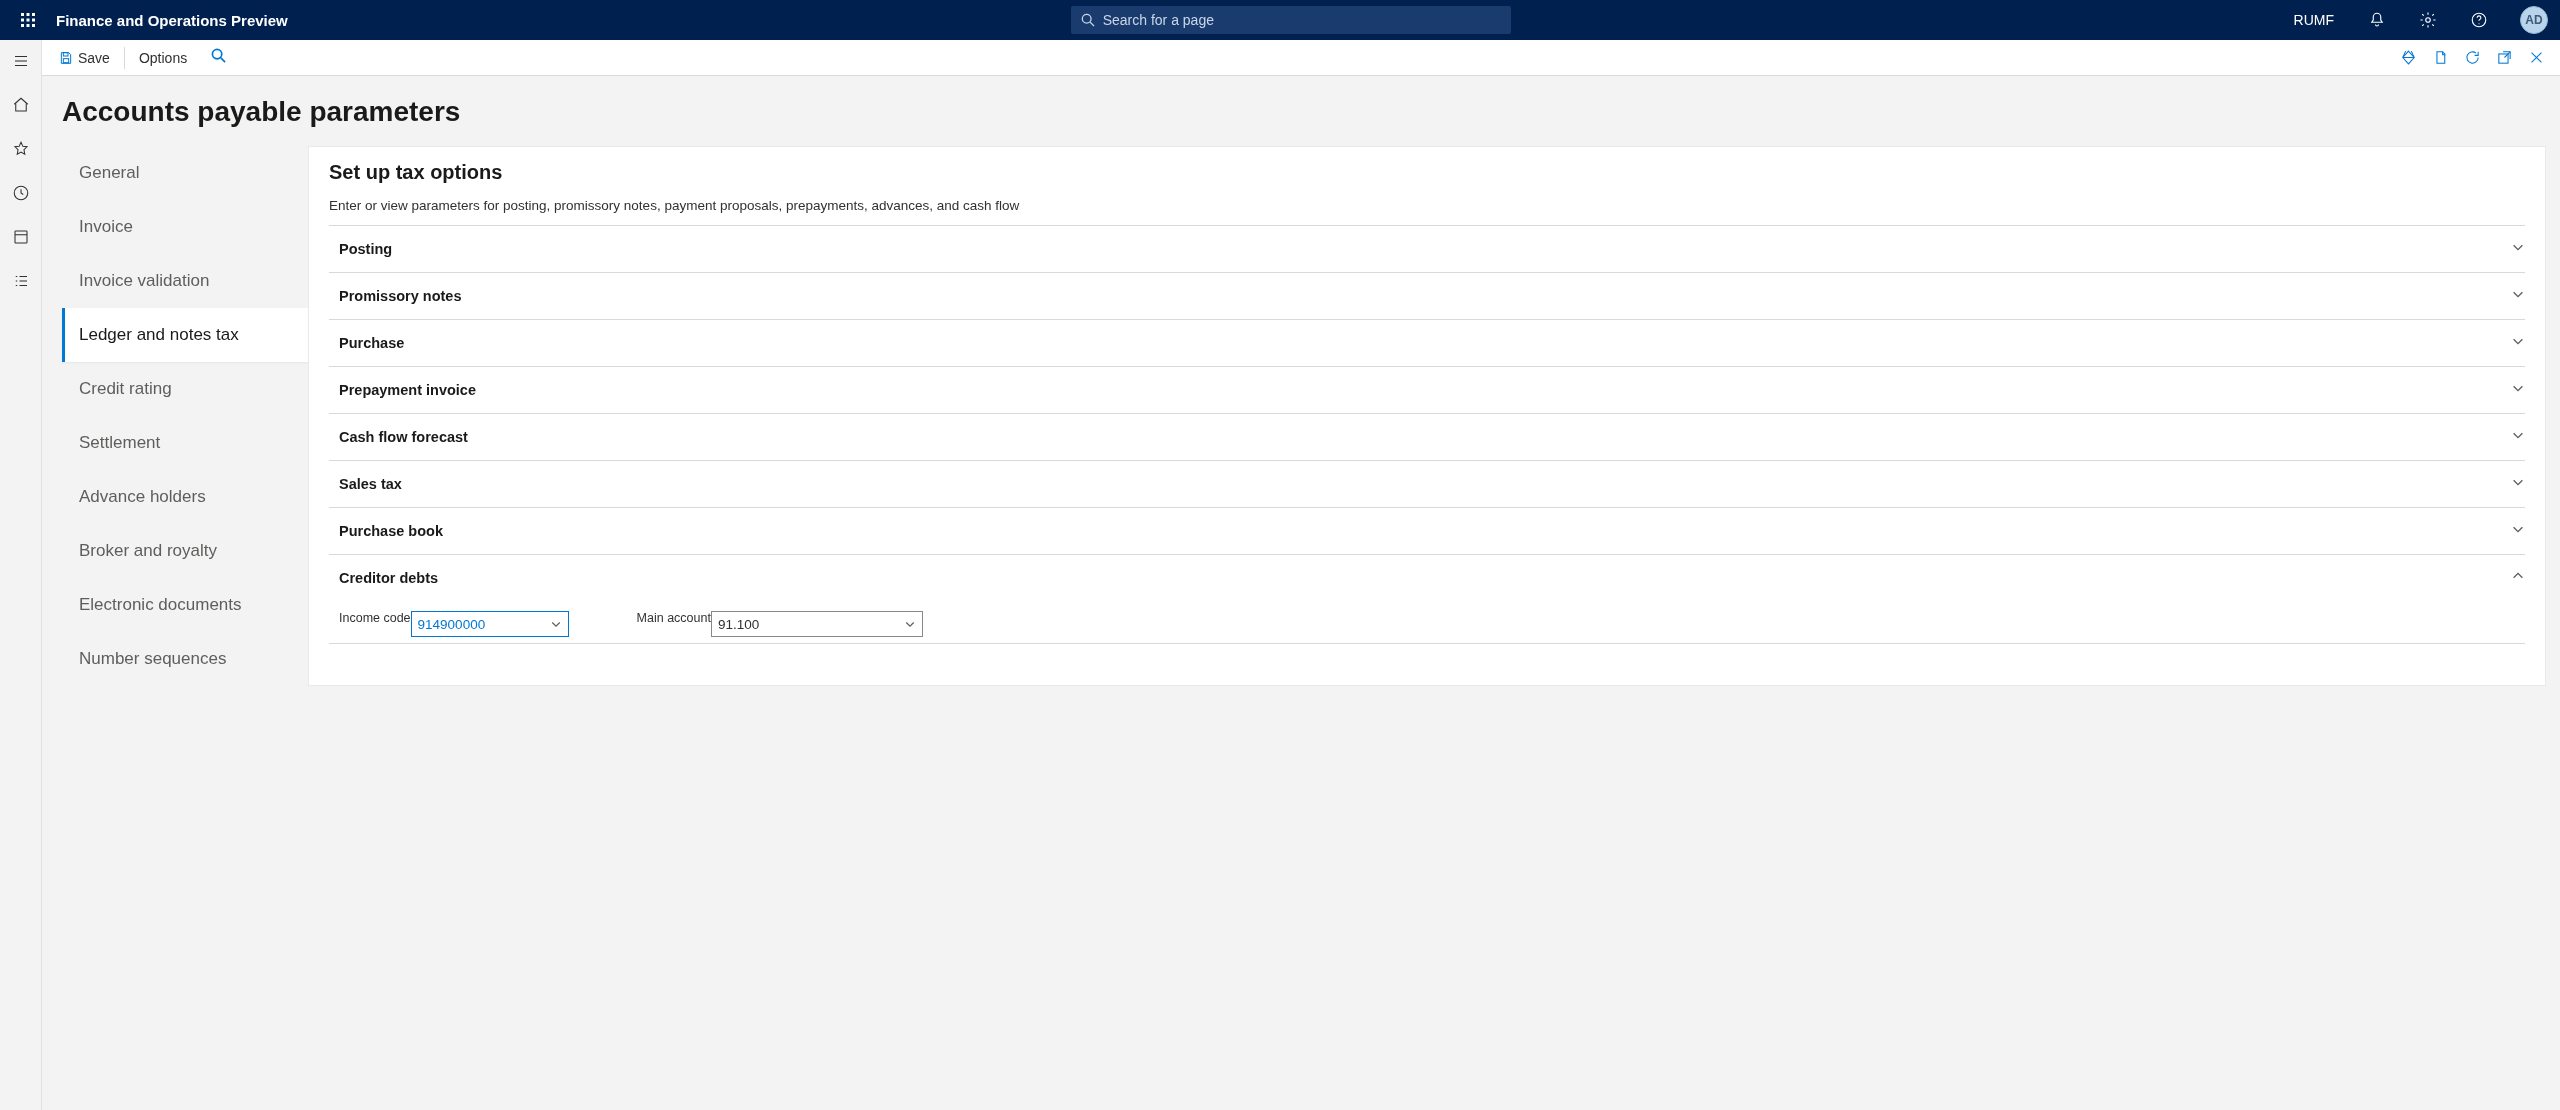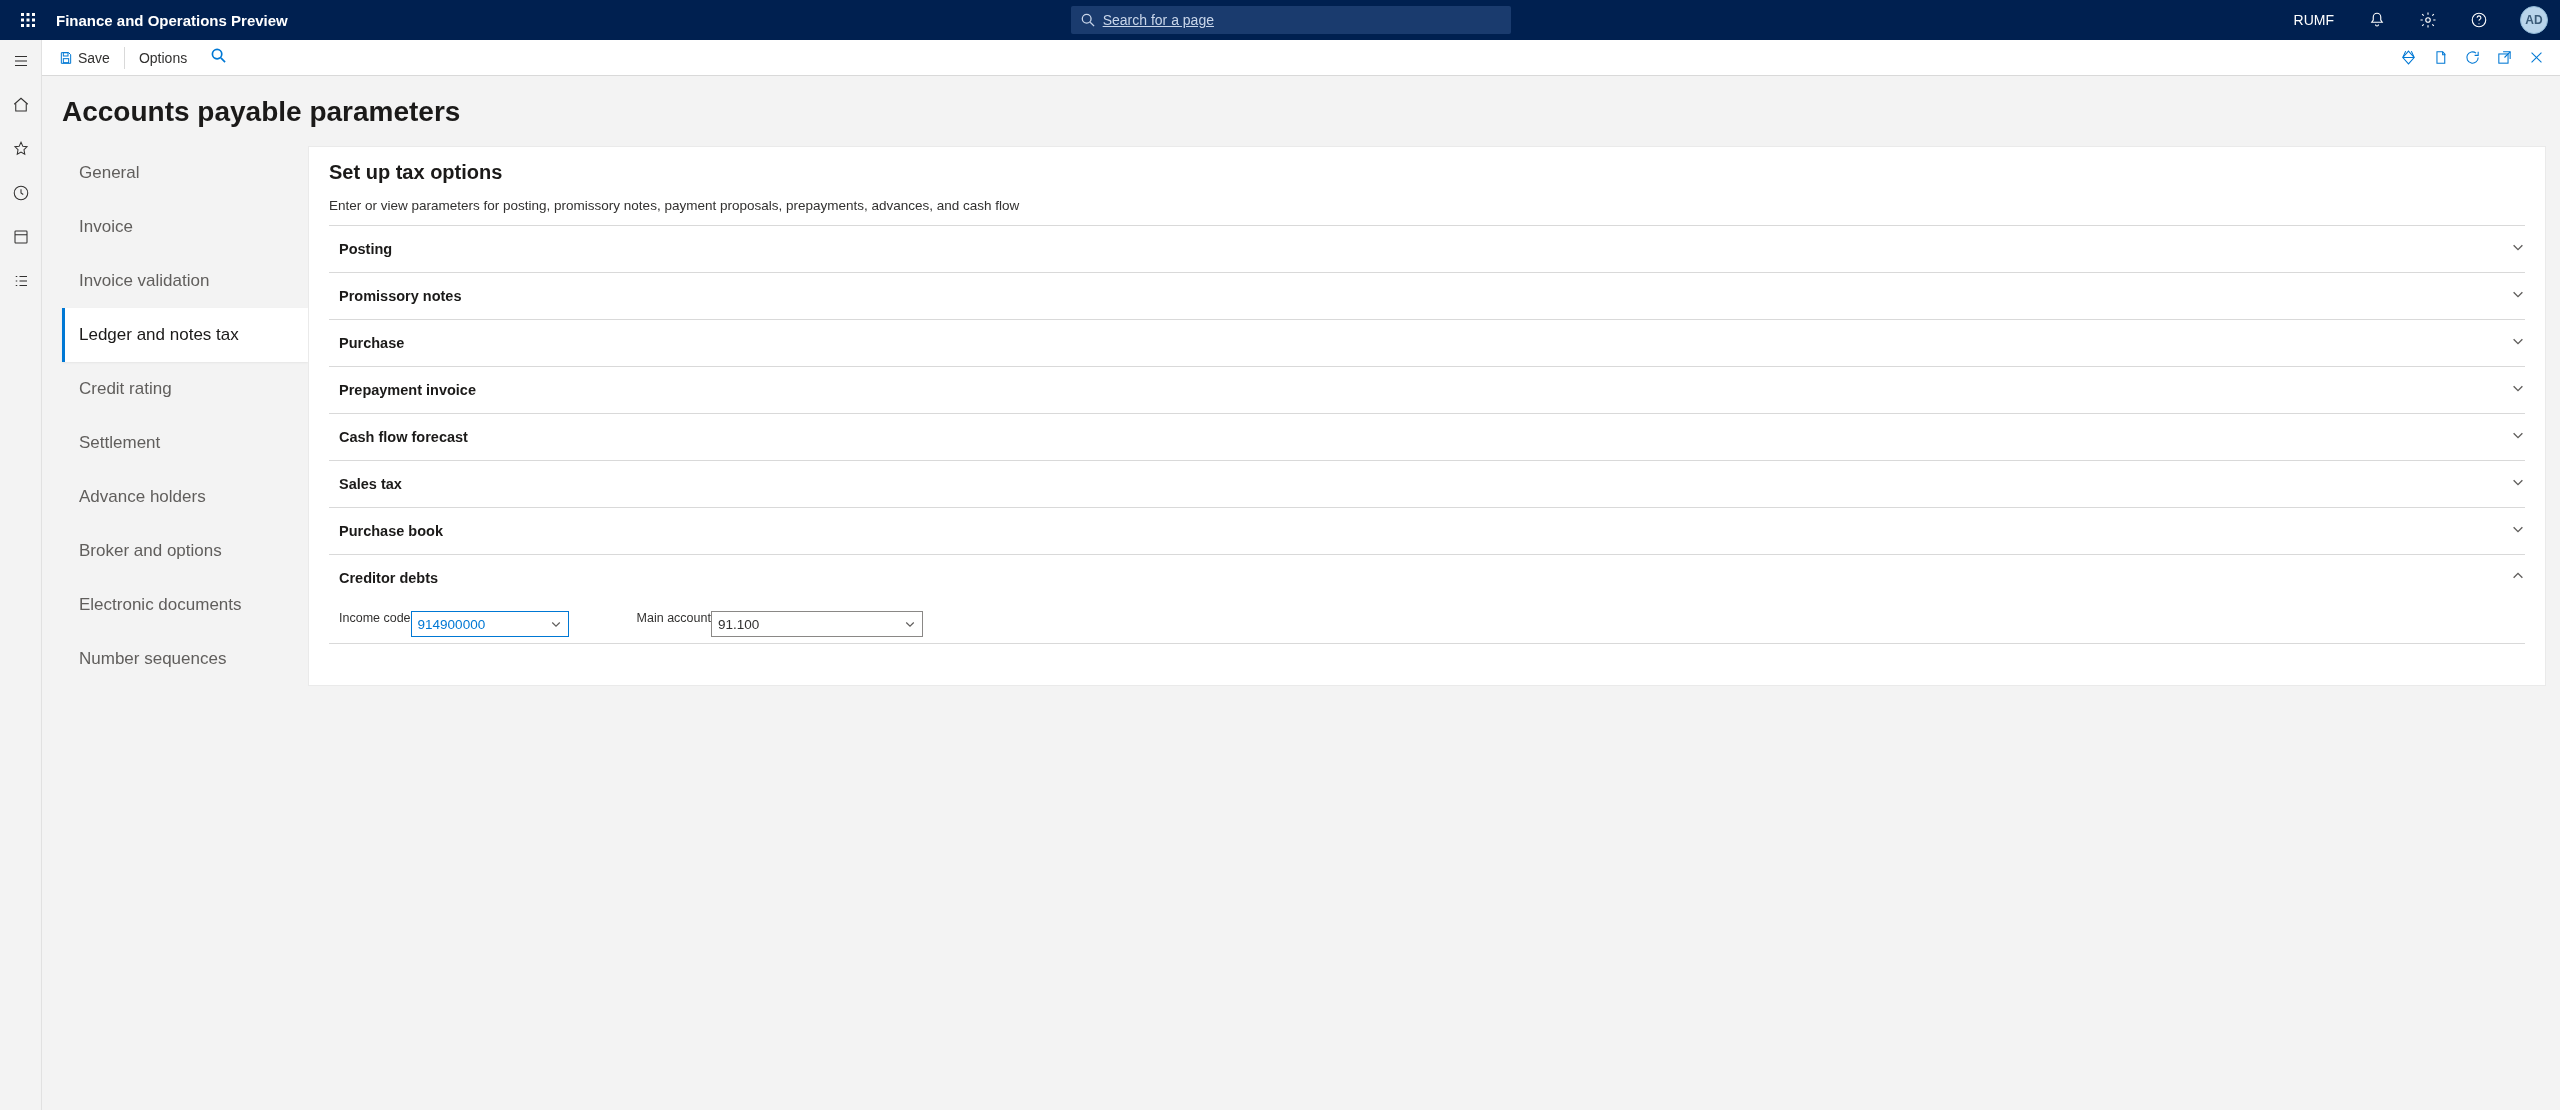--- a/index.html
+++ b/index.html
@@ -23,21 +23,20 @@
   .waffle {
     width: 40px; height: 40px; display:flex; align-items:center; justify-content:center; cursor:pointer;
   }
   .waffle svg { width:16px; height:16px; fill:#fff; }
   .app-title { font-size: 15px; font-weight: 600; margin-left: 8px; white-space: nowrap; }
   .topbar-center { flex:1; display:flex; justify-content:center; }
   .searchbox {
     width: 440px; height: 28px; background: #1b3a6b; background:#1a3b6e;
     display:flex; align-items:center; padding:0 10px; color:#c9d6ea; font-size:14px;
     border-radius:2px;
-    text-decoration:underline;
   }
   .searchbox svg { width:14px; height:14px; fill:#c9d6ea; margin-right:8px; }
   .topbar-right { display:flex; align-items:center; gap:19px; padding-right:4px; }
   .topbar-right .txt { font-size:14px; margin-right:8px; }
   .topbar-icon { width:32px; height:40px; display:flex; align-items:center; justify-content:center; cursor:pointer; }
   .topbar-icon svg { width:18px; height:18px; fill:none; stroke:#fff; stroke-width:1.5; }
   .avatar {
     width:28px; height:28px; border-radius:50%; background:#b9d4ea; color:#3b5b78;
     display:flex; align-items:center; justify-content:center; font-size:12px; font-weight:600;
     margin-left:6px; border:1px solid #8fb8d6;
@@ -297,21 +296,21 @@
       <div class="pitem">
           <span>Credit rating</span>
         </div>
       <div class="pitem">
           <span>Settlement</span>
         </div>
       <div class="pitem">
           <span>Advance holders</span>
         </div>
       <div class="pitem">
-          <span>Broker and options</span>
+          <span>Broker and royalty</span>
         </div>
       <div class="pitem">
           <span>Electronic documents</span>
         </div>
       <div class="pitem">
           <span>Number sequences</span>
         </div>
     </div>
 
     <div class="panel">

